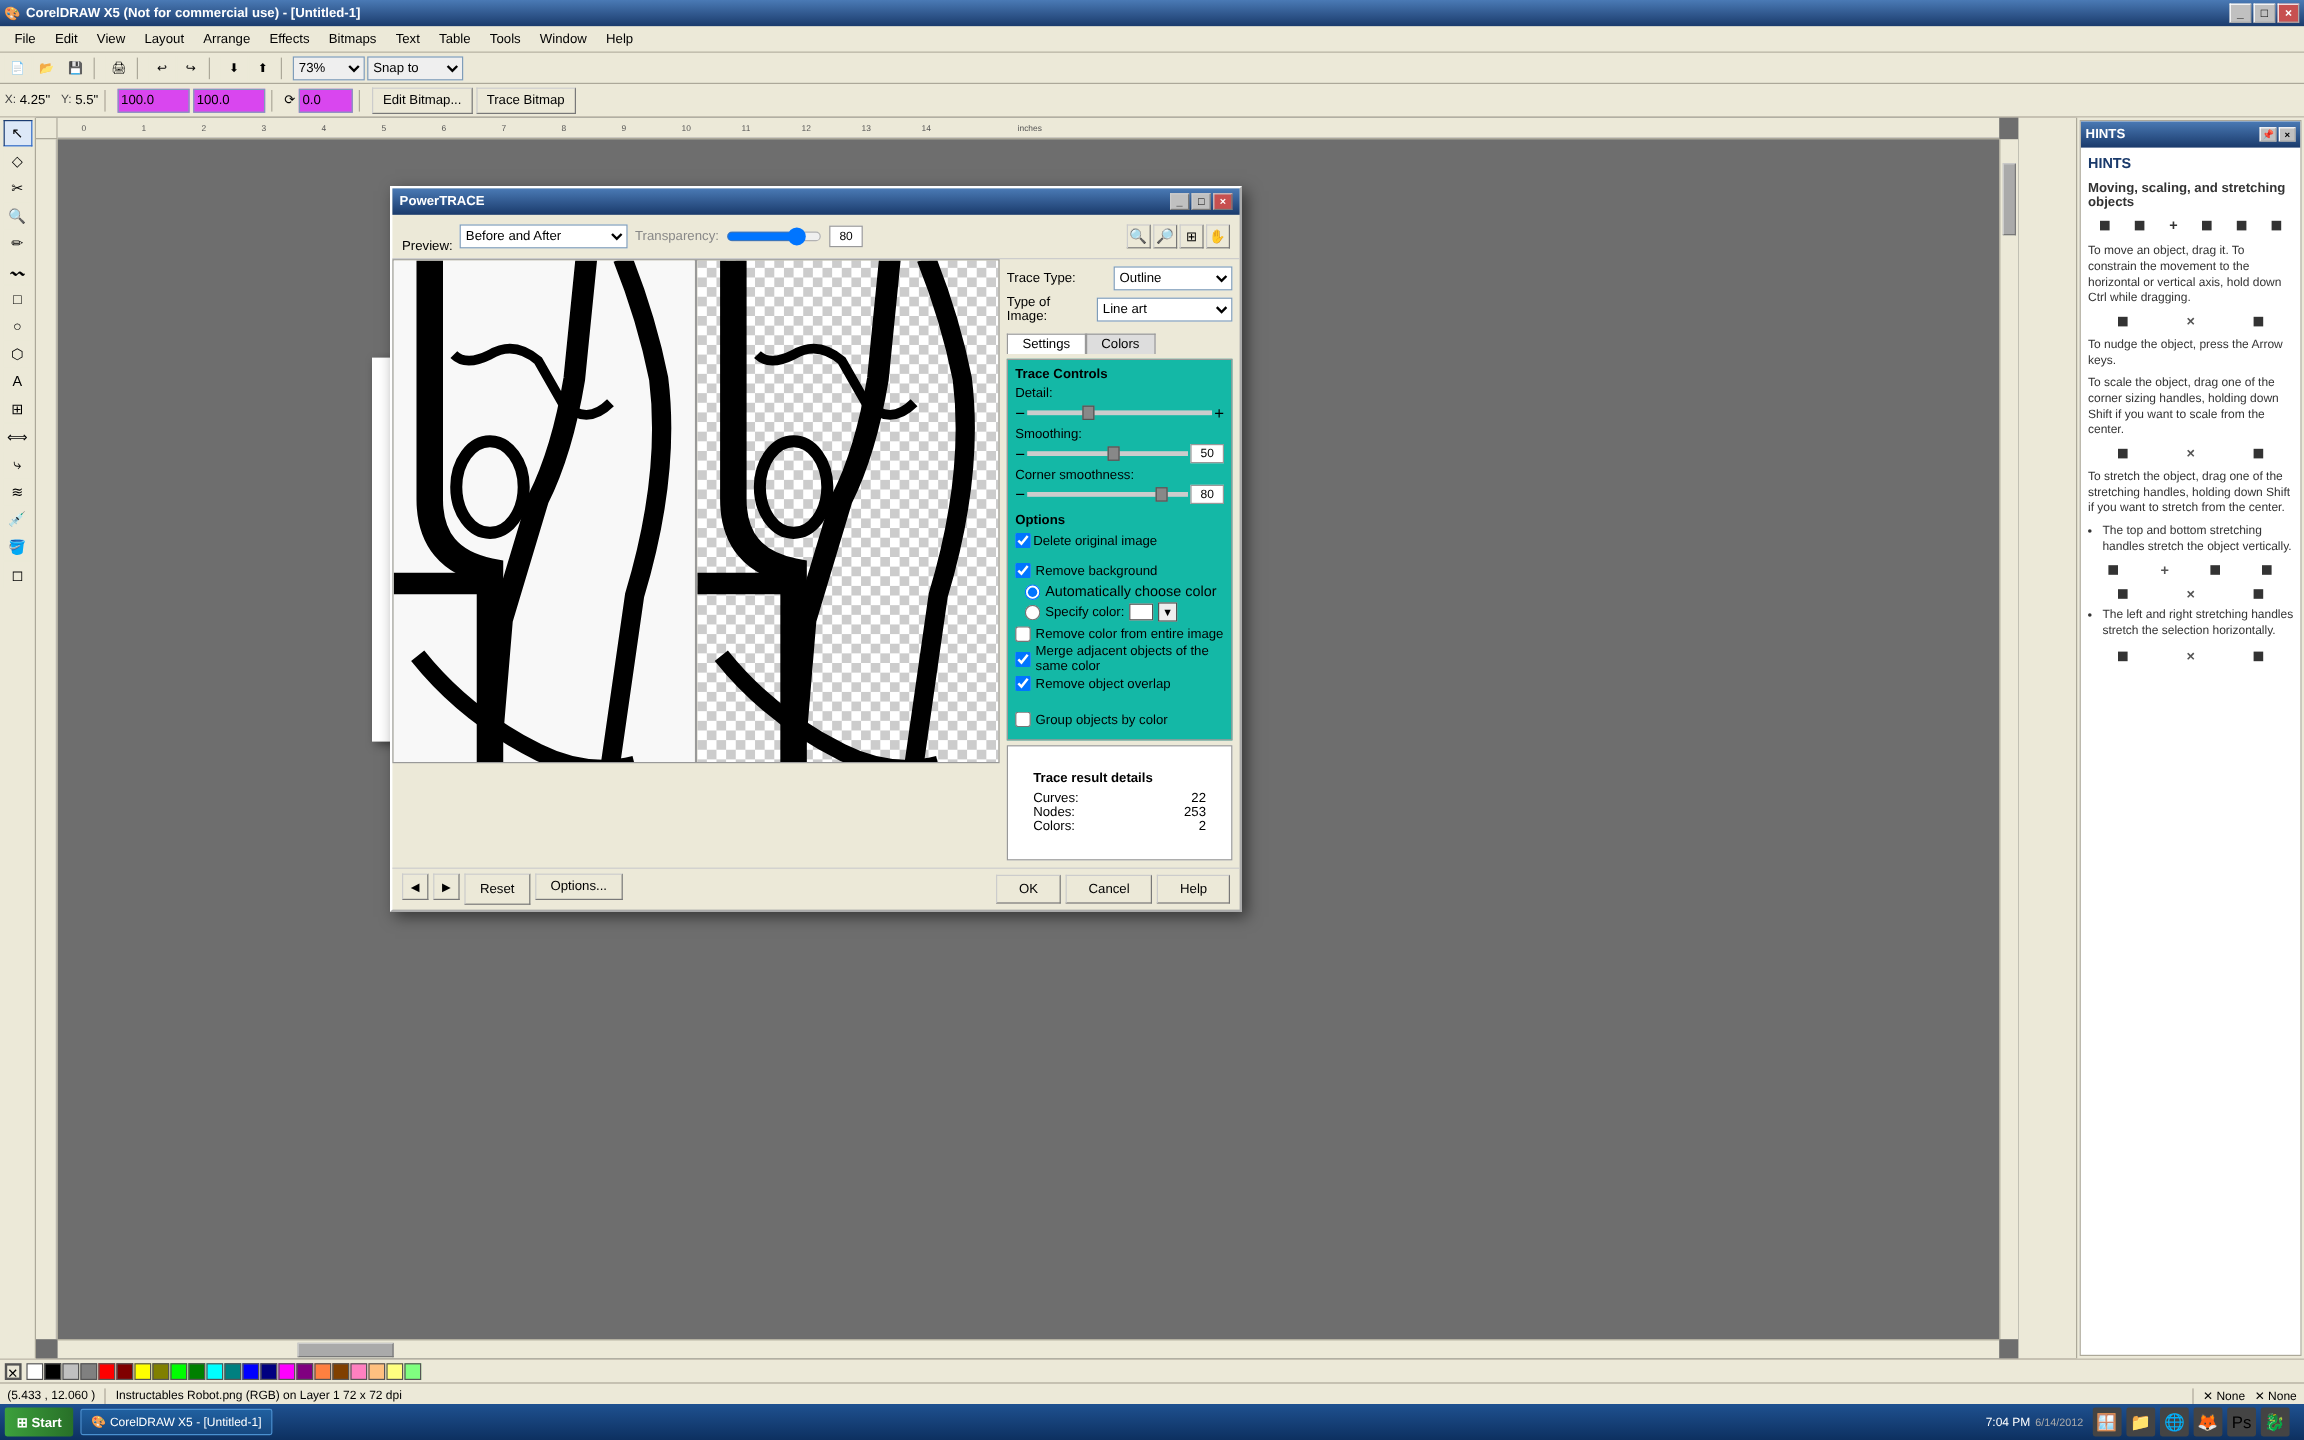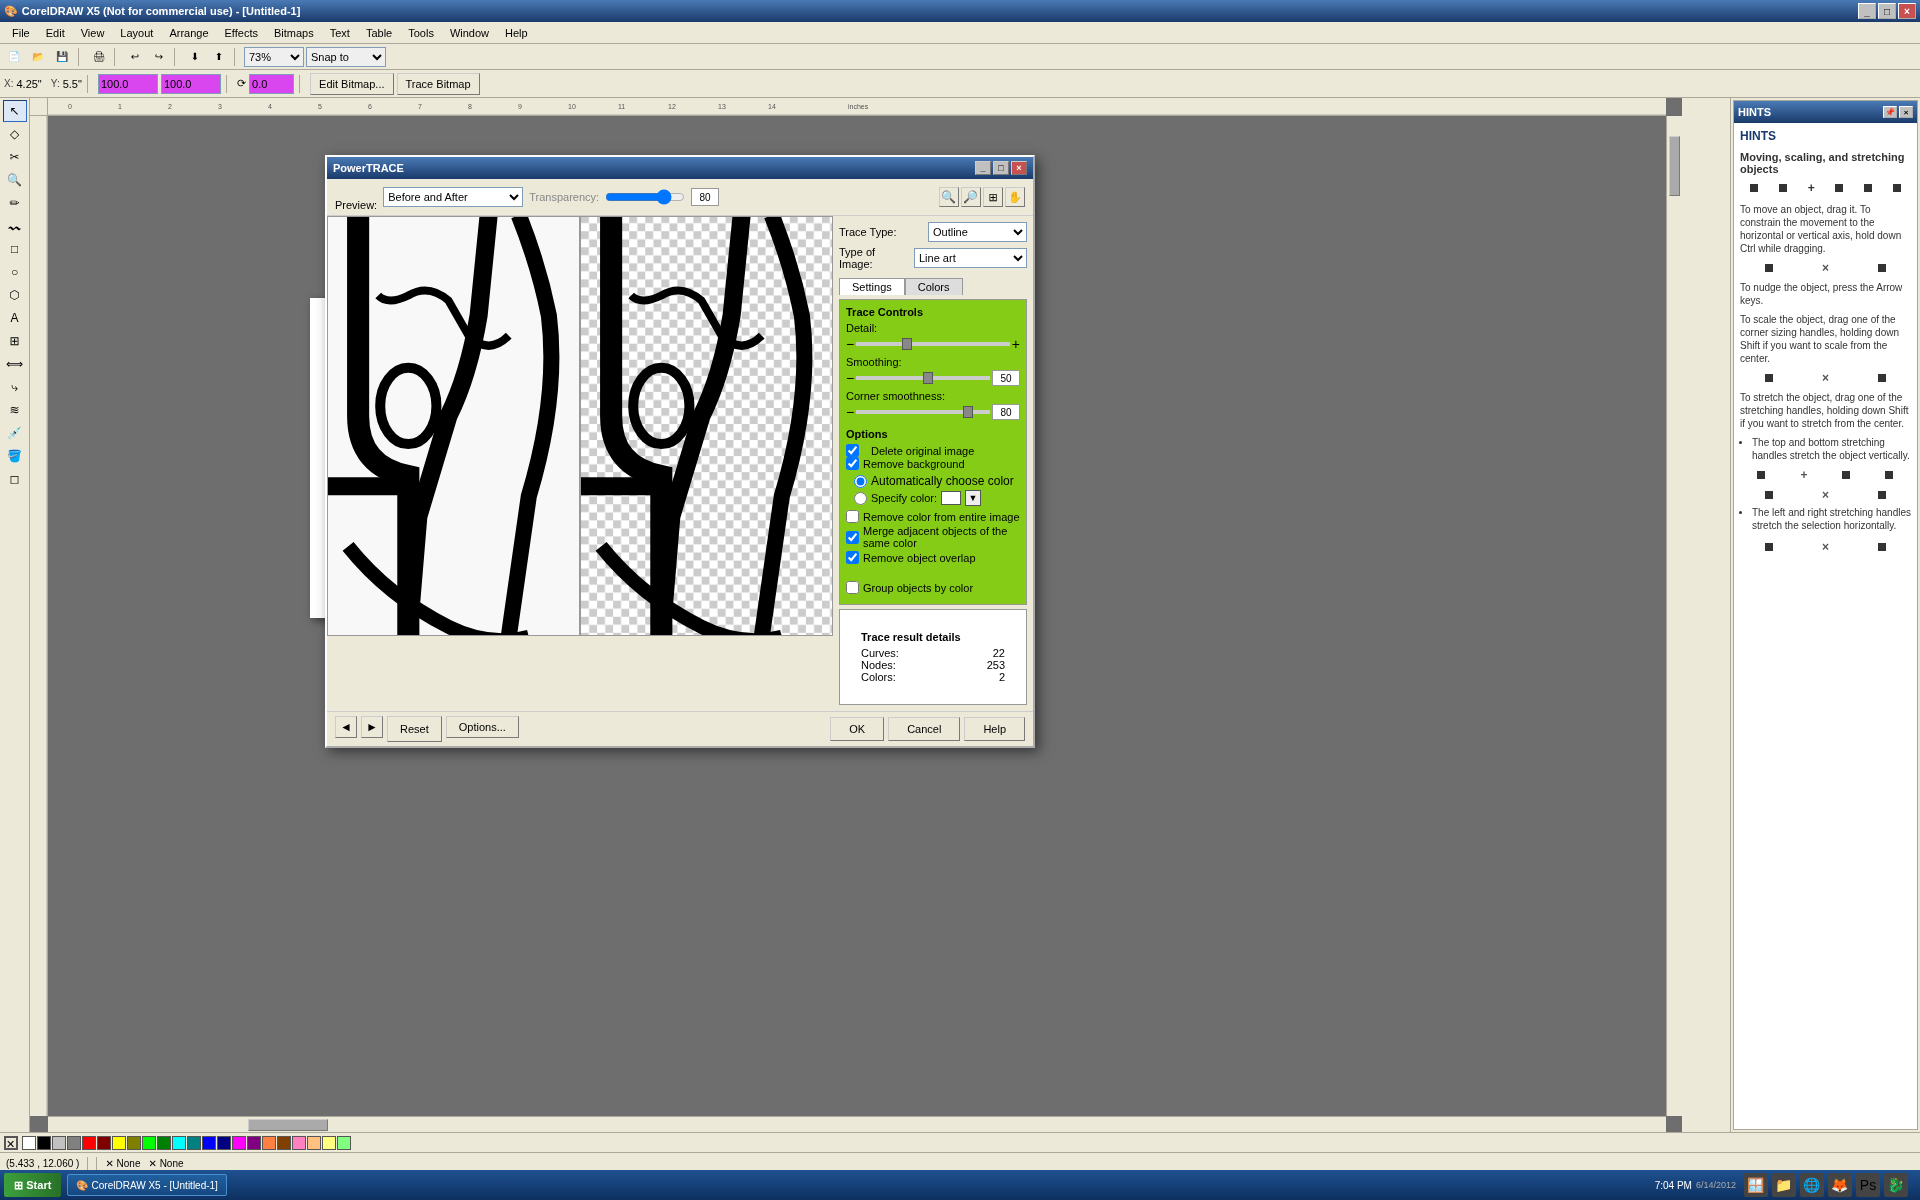--- a/index.html
+++ b/index.html
@@ -301,20 +301,21 @@
   <div style="width:14px;height:14px;background:#804000;border:1px solid #555;cursor:pointer;"></div>
   <div style="width:14px;height:14px;background:#ff80c0;border:1px solid #555;cursor:pointer;"></div>
   <div style="width:14px;height:14px;background:#ffc080;border:1px solid #555;cursor:pointer;"></div>
   <div style="width:14px;height:14px;background:#ffff80;border:1px solid #555;cursor:pointer;"></div>
   <div style="width:14px;height:14px;background:#80ff80;border:1px solid #555;cursor:pointer;"></div>
 </div>
 
 <div id="status-bar" style="height:22px;background:#ece9d8;border-top:1px solid #aca899;display:flex;align-items:center;padding:0 6px;font-size:10px;gap:8px;">
   <span>(5.433 , 12.060 )</span>
   <div style="width:1px;height:14px;background:#aca899;"></div>
+  <span style="flex:1;">Instructables Robot.png (RGB) on Layer 1 72 x 72 dpi</span>
   <div style="width:1px;height:14px;background:#aca899;"></div>
   <span>✕ None</span>
   <span>✕ None</span>
 </div>
 
 <div id="bottom-bar" style="height:24px;background:#ece9d8;border-top:1px solid #aca899;display:flex;align-items:center;padding:0 6px;font-size:10px;gap:4px;">
   <div id="page-nav" style="display:flex;align-items:center;gap:2px;">
     <div class="page-btn">|◄</div>
     <div class="page-btn">◄</div>
     <span style="font-size:10px;padding:0 4px;">1 of 1</span>
@@ -431,21 +432,21 @@
             <option>Low quality image</option>
             <option>High quality image</option>
           </select>
         </div>
 
         <div style="display:flex;margin-top:4px;">
           <div style="padding:2px 12px;border:1px solid #999;border-bottom:none;background:white;font-size:11px;cursor:pointer;">Settings</div>
           <div style="padding:2px 12px;border:1px solid #999;border-bottom:none;background:#ddd;font-size:11px;cursor:pointer;">Colors</div>
         </div>
 
-        <div style="background:#84cc16;border:1px solid #999;padding:6px;flex:1;">
+        <div style="background:#14b8a6;border:1px solid #999;padding:6px;flex:1;">
           <div style="font-size:11px;font-weight:bold;margin-bottom:4px;">Trace Controls</div>
 
           <div style="font-size:11px;margin-bottom:2px;">Detail:</div>
           <div style="display:flex;align-items:center;gap:2px;margin-bottom:4px;">
             <span style="font-size:14px;cursor:pointer;">−</span>
             <div style="flex:1;height:4px;background:#ccc;position:relative;">
               <div style="position:absolute;top:-4px;left:30%;width:10px;height:12px;background:#888;border:1px solid #555;cursor:pointer;"></div>
             </div>
             <span style="font-size:14px;cursor:pointer;">+</span>
           </div>
@@ -463,21 +464,21 @@
           <div style="display:flex;align-items:center;gap:2px;margin-bottom:8px;">
             <span style="font-size:14px;cursor:pointer;">−</span>
             <div style="flex:1;height:4px;background:#ccc;position:relative;">
               <div style="position:absolute;top:-4px;left:80%;width:10px;height:12px;background:#888;border:1px solid #555;cursor:pointer;"></div>
             </div>
             <input type="text" value="80" style="width: 28px; height: 16px; border: 1px solid rgb(153, 153, 153); font-size: 10px; text-align: center;">
           </div>
 
           <div style="font-size:11px;font-weight:bold;margin-bottom:4px;">Options</div>
 
-          <div style="display:flex;align-items:center;gap:12px;margin-bottom:0;">
+          <div style="display:flex;align-items:center;gap:2px;margin-bottom:12px;">
             <input type="checkbox" checked="" style="">
             <span style="font-size:11px;">Delete original image</span>
           </div>
           <div style="display:flex;align-items:center;gap:4px;margin-bottom:4px;">
             <input type="checkbox" checked="" style="">
             <span style="font-size:11px;">Remove background</span>
           </div>
 
           <div style="display:flex;align-items:center;gap:4px;margin-bottom:2px;padding-left:8px;">
             <input type="radio" name="color_choice" checked="" style="">

